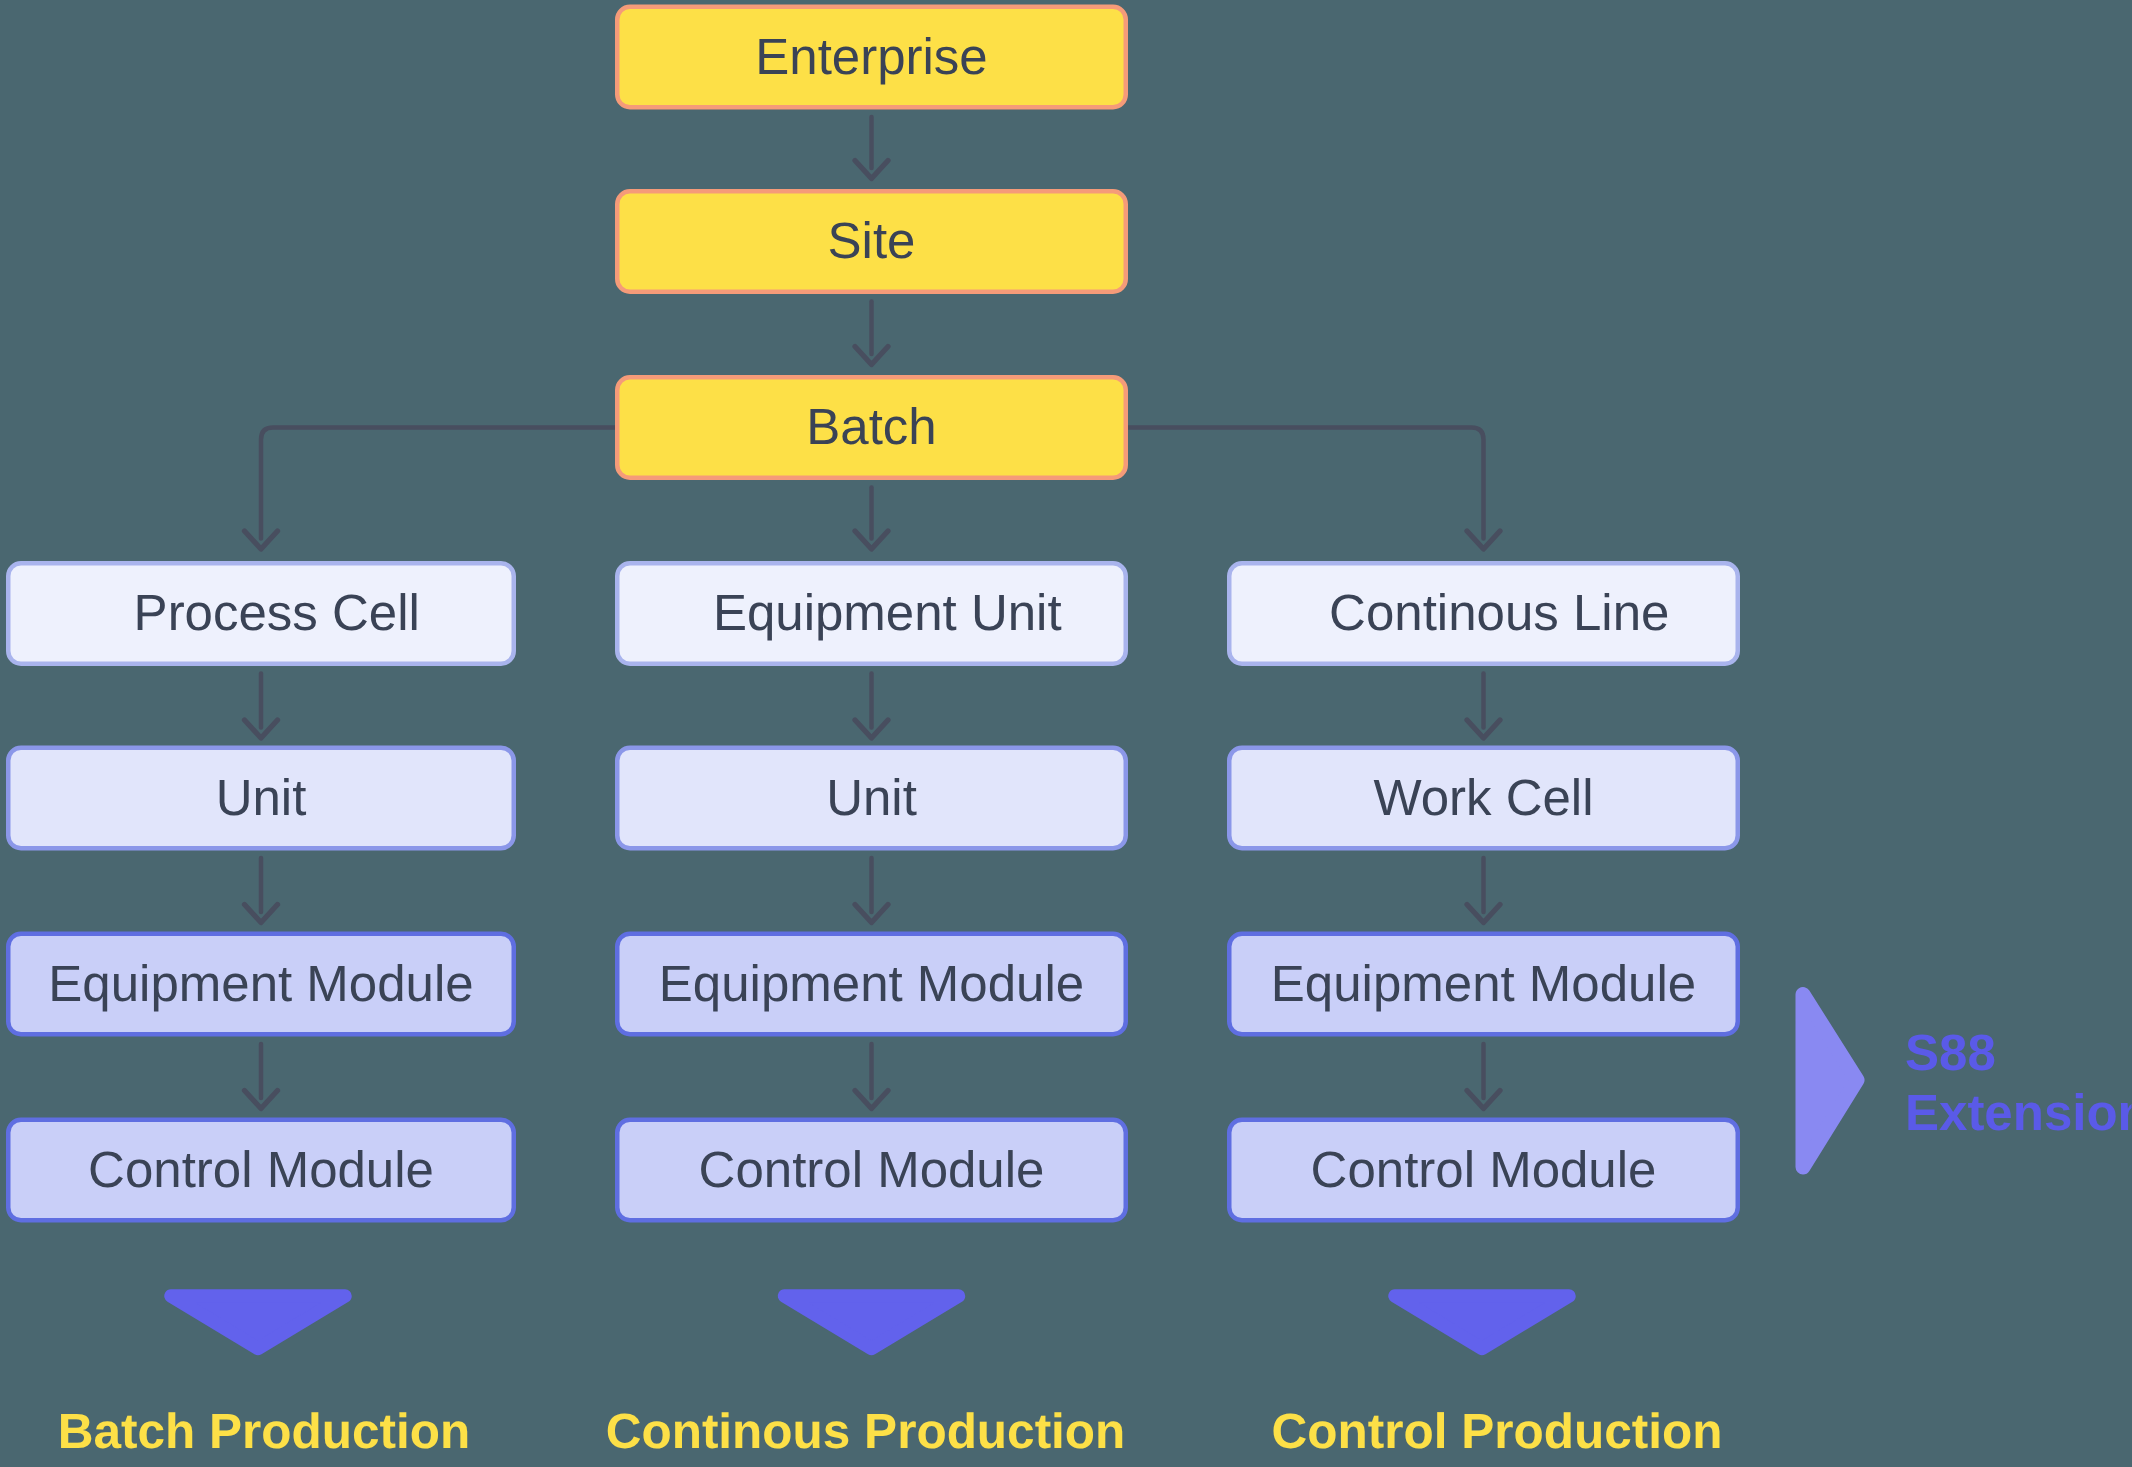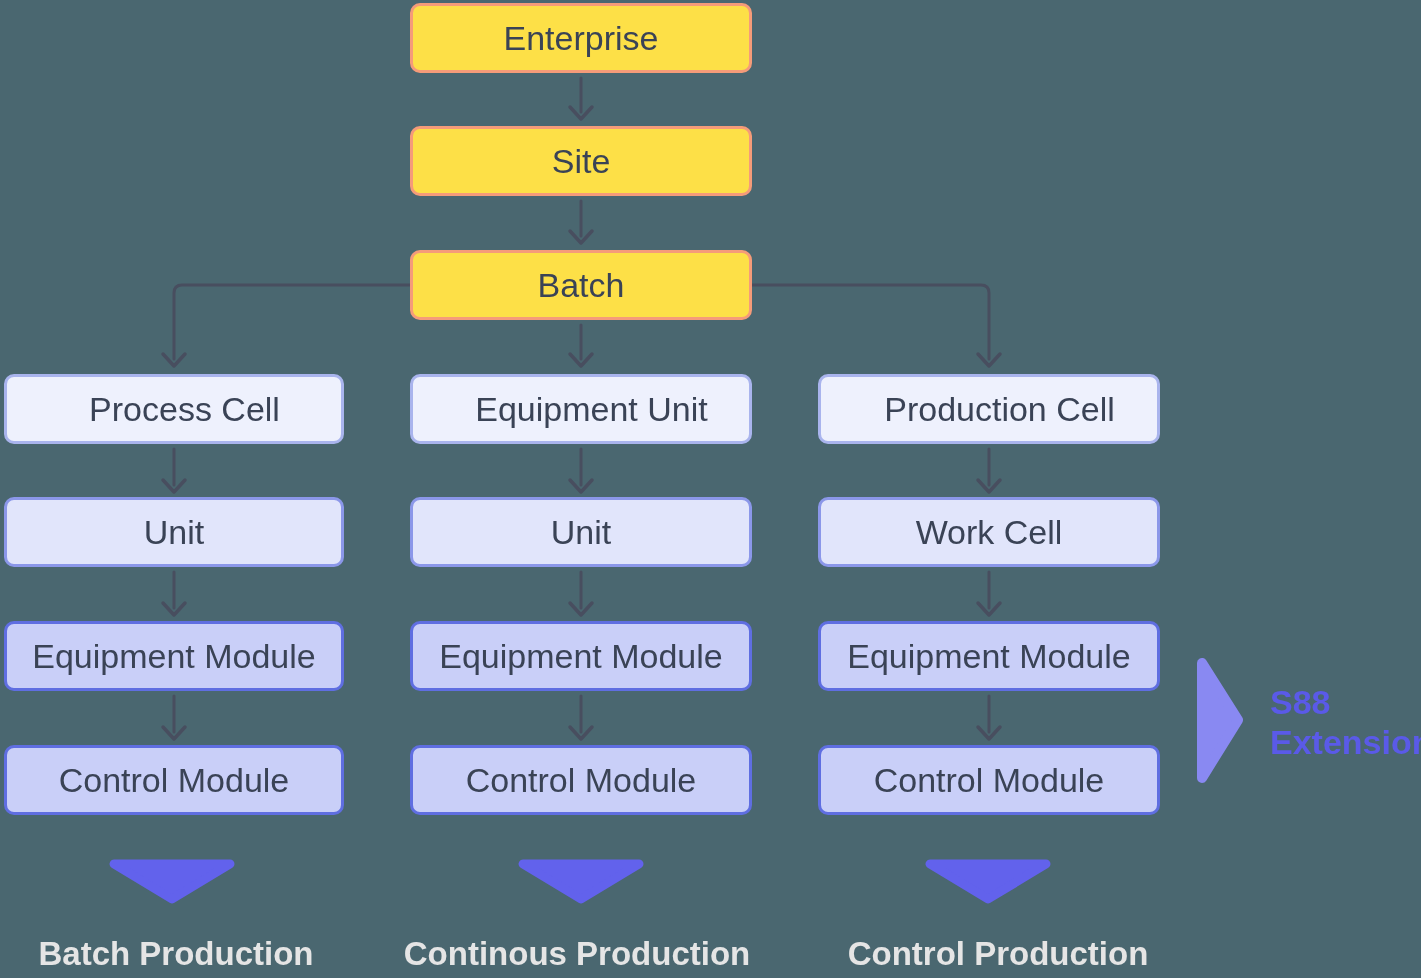--- a/index.html
+++ b/index.html
@@ -47,21 +47,21 @@
   .row-b { top: 497px; }
   .row-c { top: 621px; }
   .row-d { top: 745px; }
 
   .caption {
     position: absolute;
     top: 935px;
     transform: translateX(-50%);
     font-size: 33px;
     font-weight: 700;
-    color: #e5e5e5;
+    color: #fde047;
     white-space: nowrap;
   }
   .s88 {
     position: absolute;
     left: 1270px; top: 682px;
     font-size: 34px;
     font-weight: 700;
     color: #5A5AE8;
     line-height: 40px;
     white-space: nowrap;
@@ -173,21 +173,21 @@
     <span>Unit</span>
   </div>
   <div class="node t4 col-mid row-c">
     <span>Equipment Module</span>
   </div>
   <div class="node t4 col-mid row-d">
     <span>Control Module</span>
   </div>
 
   <div class="node t2 col-right row-a">
-    <span>Production Cell</span>
+    <span>Continous Line</span>
   </div>
   <div class="node t3 col-right row-b">
     <span>Work Cell</span>
   </div>
   <div class="node t4 col-right row-c">
     <span>Equipment Module</span>
   </div>
   <div class="node t4 col-right row-d">
     <span>Control Module</span>
   </div>

